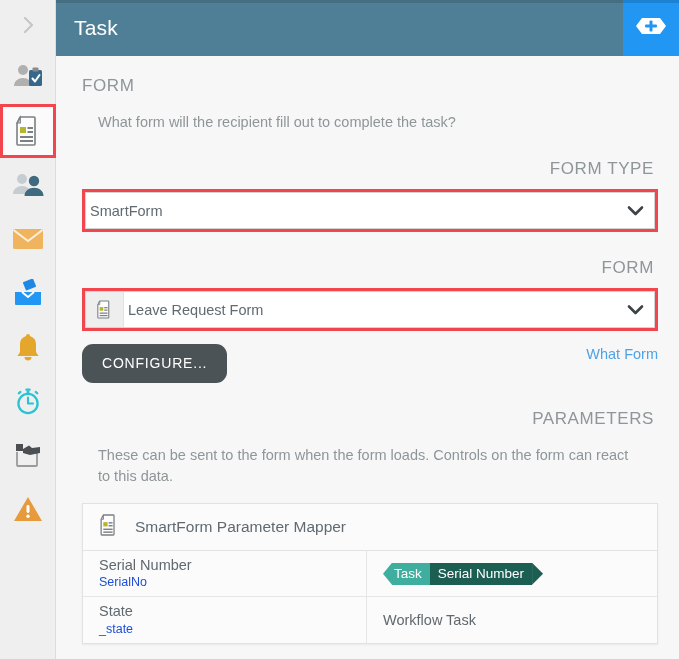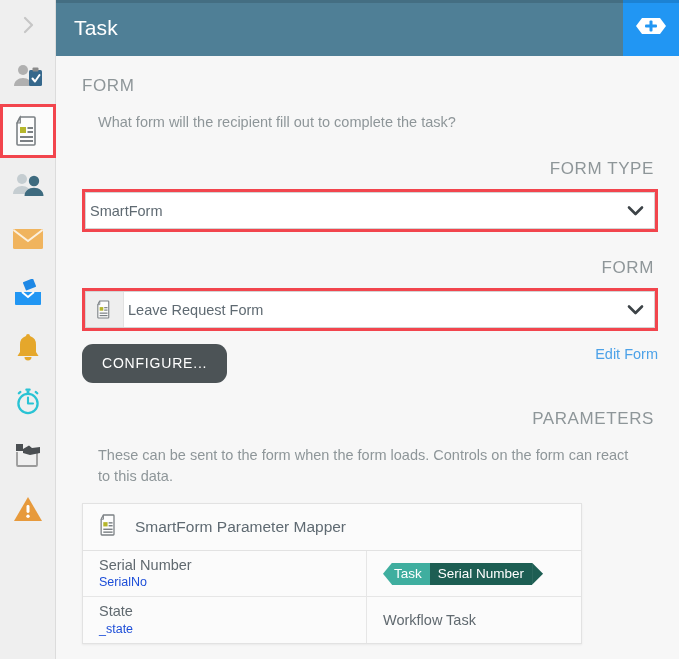--- a/index.html
+++ b/index.html
@@ -185,21 +185,21 @@
     color: #4da2e8;
     font-size: 14.5px;
     cursor: pointer;
     text-decoration: none;
     padding-top: 2px;
   }
 
   
   .params-panel {
     margin-top: 16px;
-    width: 500px;
+    width: 576px;
     background: #fbfbfb;
     border: 1px solid #e2e2e2;
     box-sizing: border-box;
     box-shadow: 0 1px 2px rgba(0,0,0,0.06);
   }
   .params-header {
     display: flex;
     align-items: center;
     height: 46px;
     padding-left: 16px;
@@ -441,21 +441,21 @@
           <div class="dd-caret">
             <svg width="17" height="12" viewBox="0 0 17 12">
               <path d="M2 2.5 L8.5 9 L15 2.5" fill="none" stroke="#3d4347" stroke-width="2.6" stroke-linecap="round" stroke-linejoin="round"></path>
             </svg>
           </div>
         </div>
       </div>
 
       <div class="row-actions">
         <button class="configure-btn">CONFIGURE...</button>
-        <a class="edit-link">Edit Form</a>
+        <a class="edit-link">What Form</a>
       </div>
 
       <div class="sub-head">PARAMETERS</div>
       <p class="section-desc">These can be sent to the form when the form loads. Controls on the form can react to this data.</p>
 
       <div class="params-panel">
 
         <div class="params-header">
           <span>
             <svg width="20" height="24" viewBox="0 0 28 32">

